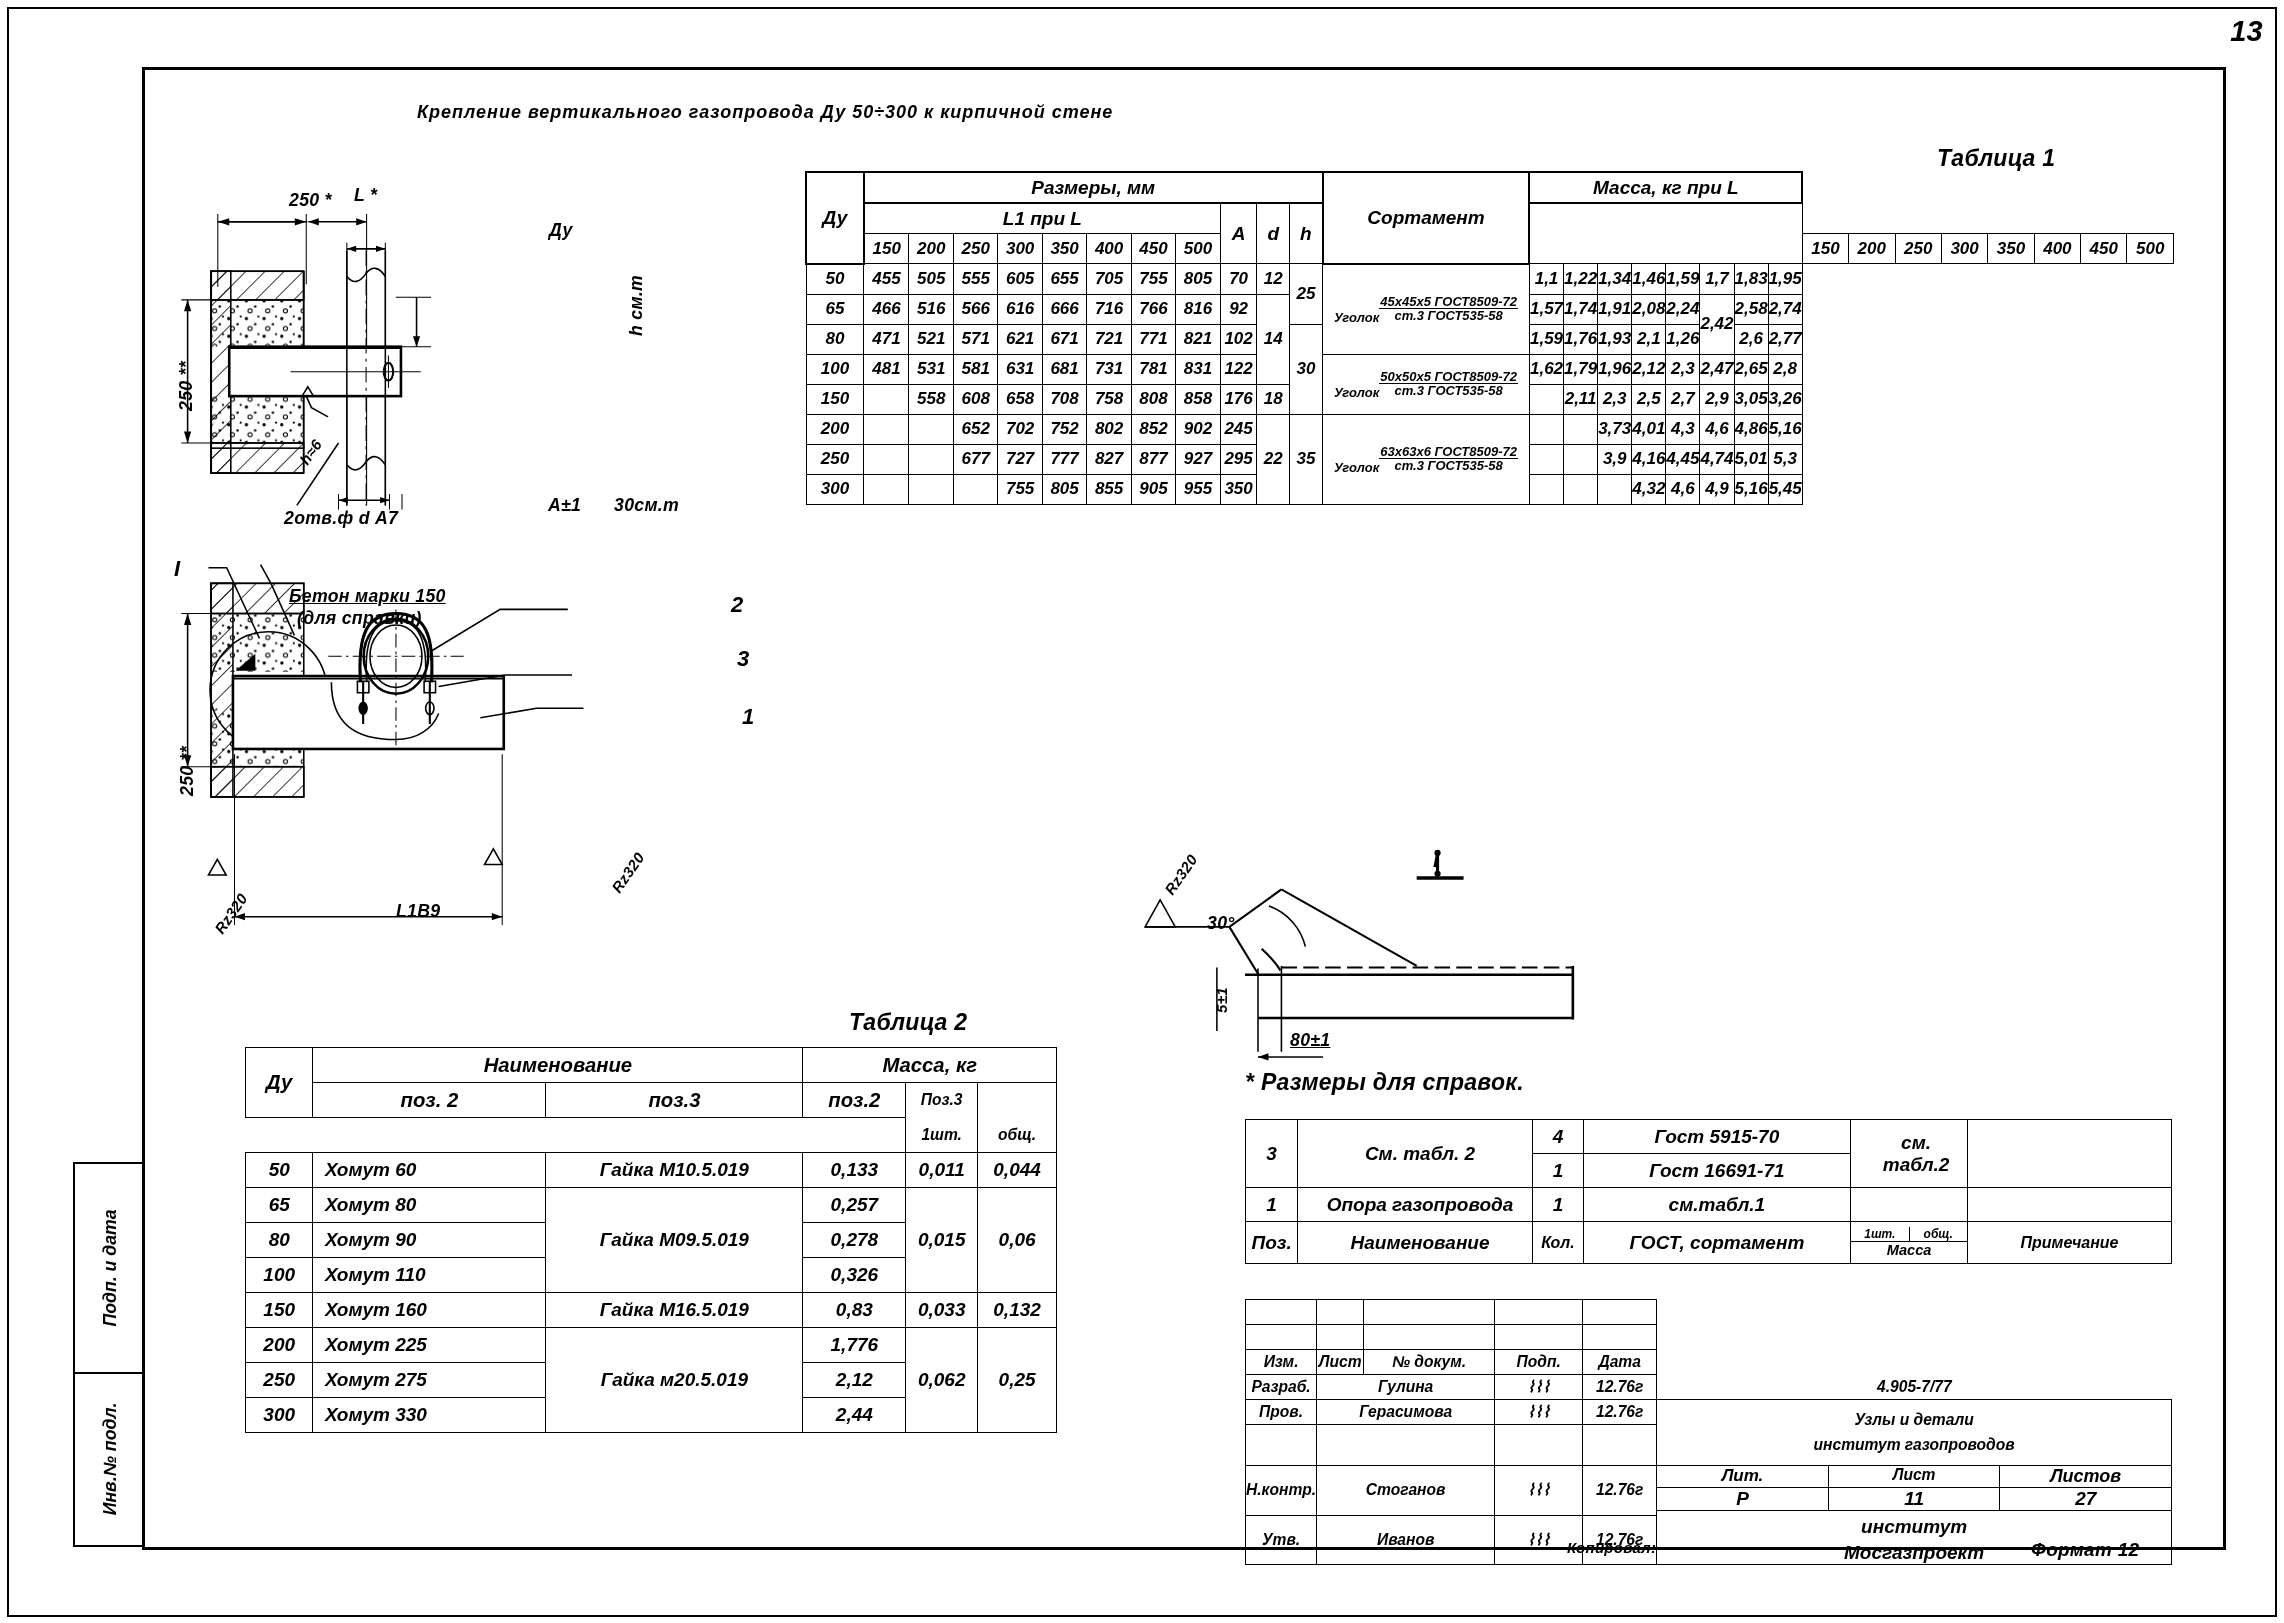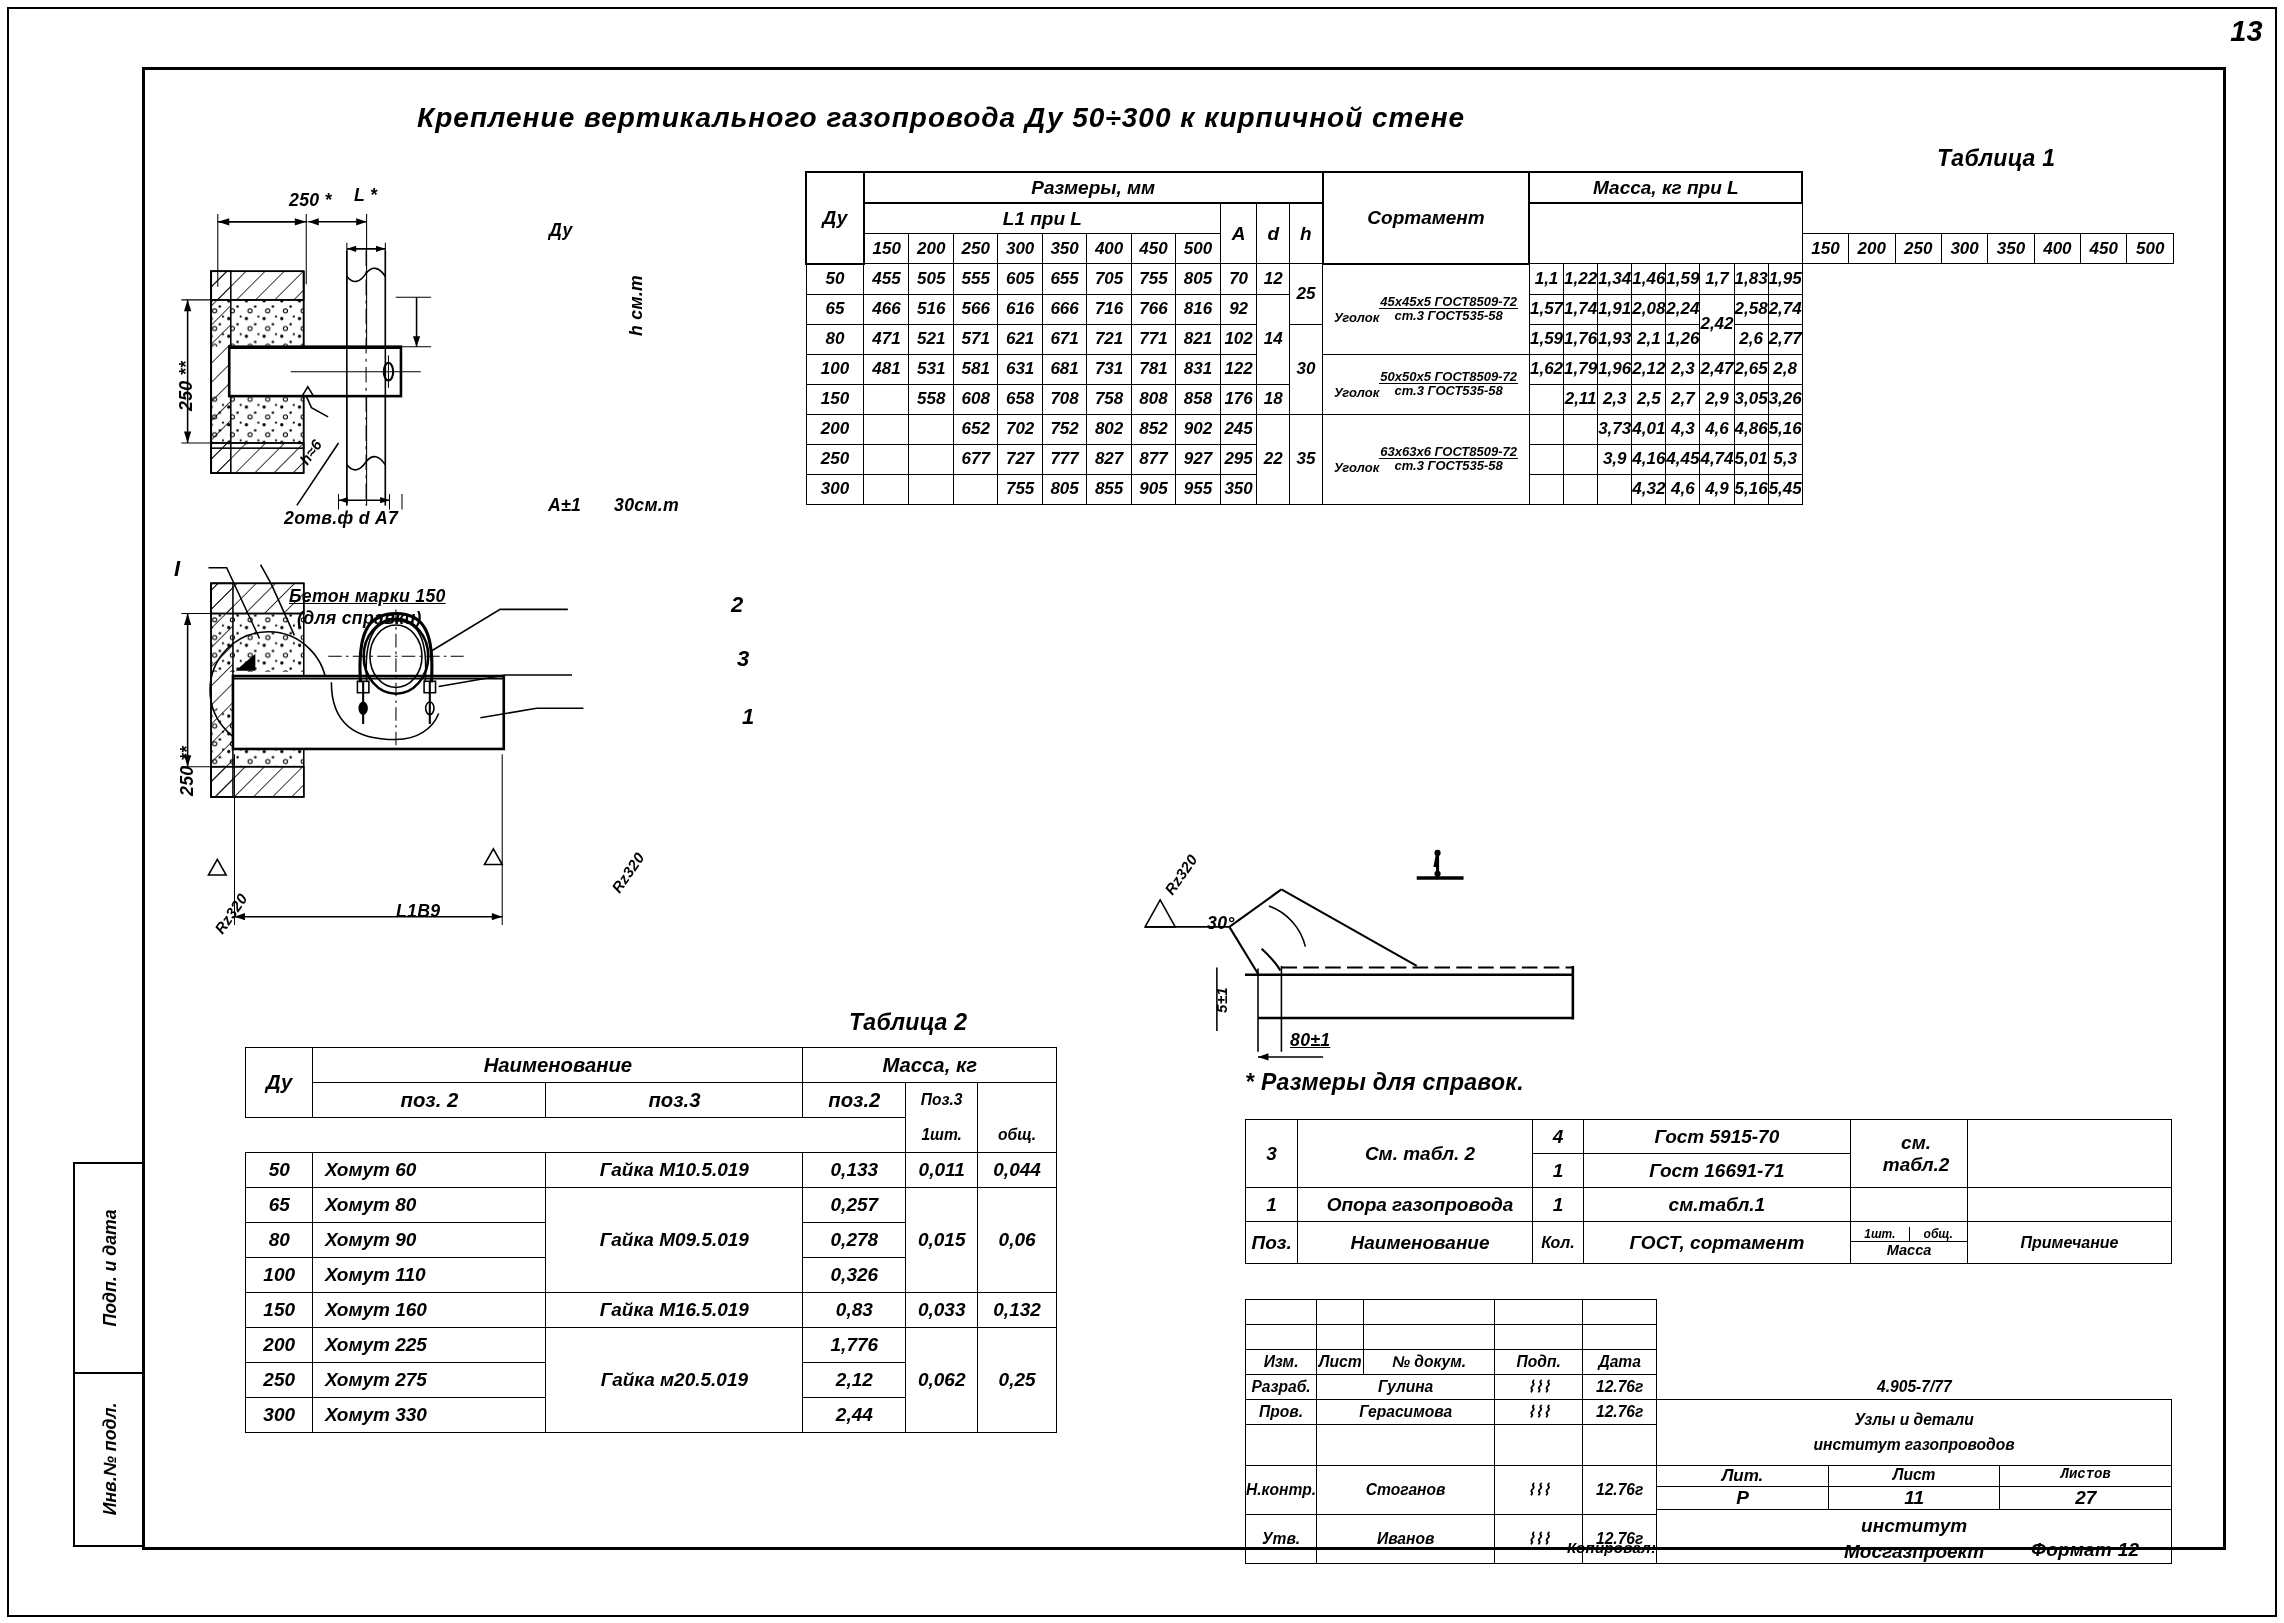--- a/index.html
+++ b/index.html
@@ -15,21 +15,21 @@
   
   .bind-col{position:absolute;left:73px;top:1162px;width:69px;height:381px;border:2.6px solid #000;border-right:none;}
   .bind-col .cell{position:absolute;left:0;width:69px;border-bottom:2.1px solid #000;box-sizing:border-box;}
   .bind-col .cell:last-child{border-bottom:none;}
   .bind-col .vtxt{
     position:absolute;left:50%;top:50%;transform:translate(-50%,-50%) rotate(-90deg);
     white-space:nowrap;font-size:17.7px;font-style:italic;font-weight:bold;
   }
   
   .hw{font-family:"Liberation Sans", sans-serif;font-style:italic;font-weight:bold;letter-spacing:0.3px;}
-  .title-main{position:absolute;left:417px;top:102px;font-size:28px;letter-spacing:1px;white-space:nowrap;}
+  .title-main{position:absolute;left:417px;top:102px;font-size:18px;letter-spacing:1px;white-space:nowrap;}
   .tbl-caption{position:absolute;font-size:23px;white-space:nowrap;}
 
   
   table.dwg{border-collapse:collapse;position:absolute;}
   table.dwg td,table.dwg th{
     border:1.6px solid #000;text-align:center;vertical-align:middle;
     font-family:"Liberation Sans", sans-serif;font-style:italic;font-weight:bold;
     padding:0;color:#000;
   }
   #table1{left:805px;top:171px;width:1369px;}
@@ -672,21 +672,21 @@
     </tr>
     <tr>
       <td>Н.контр.</td>
       <td colspan="2">Стоганов</td>
       <td class="sig">⌇⌇⌇</td>
       <td>12.76г</td>
       <td rowspan="2" style="padding:0;">
         <div style="display:flex;border-bottom:1.6px solid #000;">
           <span style="flex:1;border-right:1.6px solid #000;font-size:17px;">Лит.</span>
           <span style="flex:1;border-right:1.6px solid #000;font-size:15.6px;">Лист</span>
-          <span style="flex:1;font-size:14px;font-family:Liberation Mono, monospace;">Листов</span>
+          <span style="flex:1;font-size:18px;">Листов</span>
         </div>
         <div style="display:flex;border-bottom:1.6px solid #000;">
           <span style="flex:1;border-right:1.6px solid #000;font-size:19px;">Р</span>
           <span style="flex:1;border-right:1.6px solid #000;font-size:19px;">11</span>
           <span style="flex:1;font-size:19px;">27</span>
         </div>
         <div style="font-size:19px;padding-top:5.2px;">институт</div>
         <div style="font-size:19px;padding-top:4.2px;">Мосгазпроект</div>
       </td>
     </tr>

